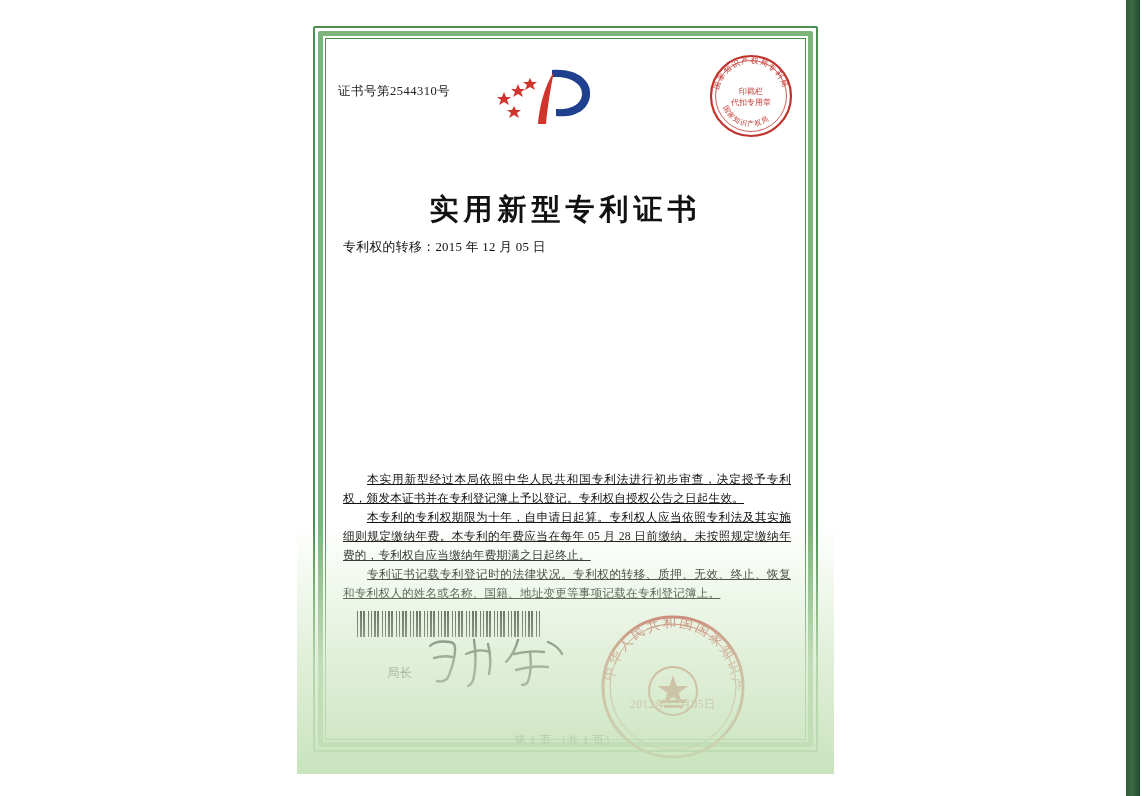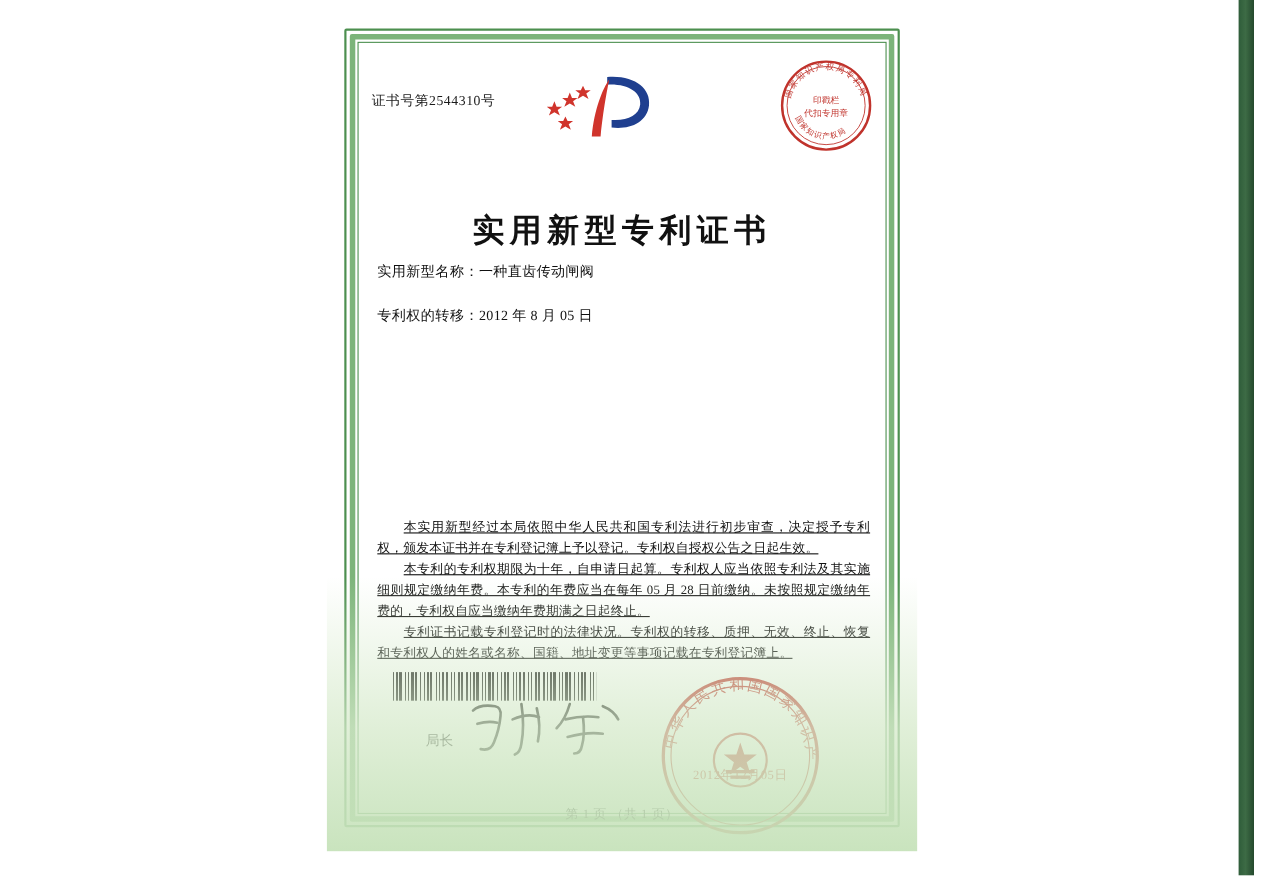--- a/index.html
+++ b/index.html
@@ -191,24 +191,21 @@
           </text>
           <text x="43" y="41" text-anchor="middle" font-size="8" fill="#c0332c" font-family="DejaVu Sans, sans-serif">印戳栏</text>
           <text x="43" y="52" text-anchor="middle" font-size="8" fill="#c0332c" font-family="DejaVu Sans, sans-serif">代扣专用章</text>
         </svg>
       </div>
 
       <div class="title">实用新型专利证书</div>
 
       <div class="fields">
         <div class="field">
-          <span class="lab">实用新型名称：</span><span class="val">一种直齿传动闸阀</span>
-        </div>
-        <div class="field">
-          <span class="lab">专利权的转移：</span><span class="val">2012 年 8 月 05 日</span>
+          <span class="lab">专利权的转移：</span><span class="val">2015 年 12 月 05 日</span>
         </div>
       </div>
 
       <div class="paras">
         <div class="para">本实用新型经过本局依照中华人民共和国专利法进行初步审查，决定授予专利权，颁发本证书并在专利登记簿上予以登记。专利权自授权公告之日起生效。</div>
         <div class="para">本专利的专利权期限为十年，自申请日起算。专利权人应当依照专利法及其实施细则规定缴纳年费。本专利的年费应当在每年 05 月 28 日前缴纳。未按照规定缴纳年费的，专利权自应当缴纳年费期满之日起终止。</div>
         <div class="para">专利证书记载专利登记时的法律状况。专利权的转移、质押、无效、终止、恢复和专利权人的姓名或名称、国籍、地址变更等事项记载在专利登记簿上。</div>
       </div>
 
       <div class="barcode"></div>

